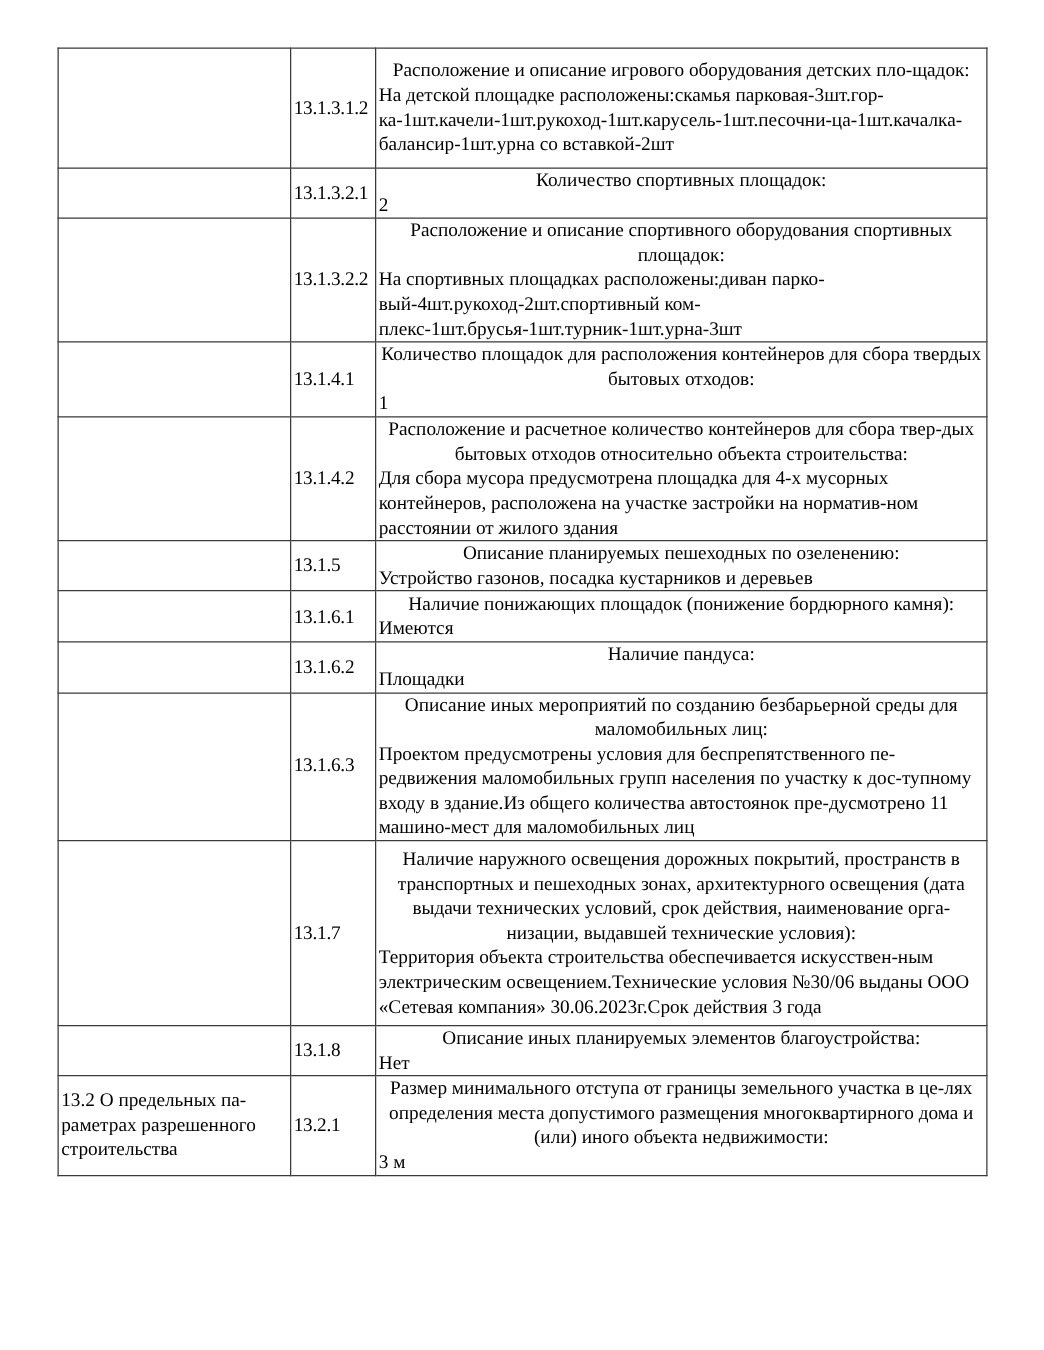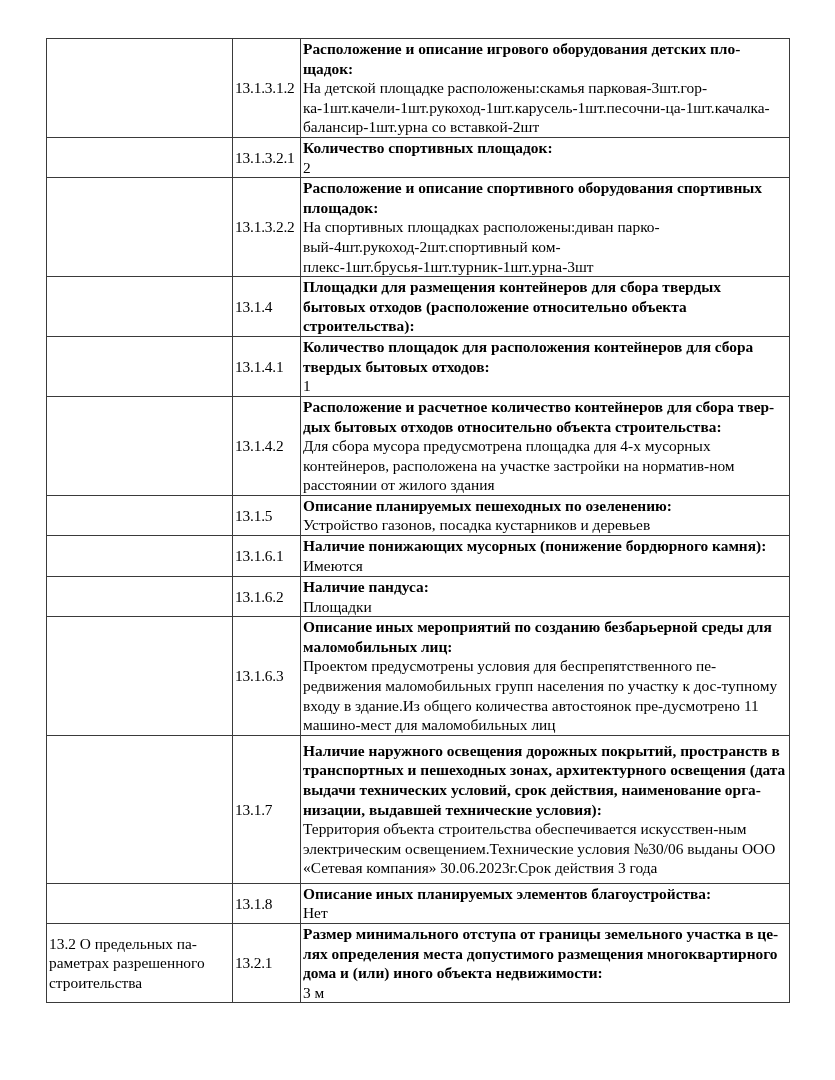--- a/index.html
+++ b/index.html
@@ -49,21 +49,22 @@
     margin-left: 14px;
   }
   td.desc {
     padding-left: 2px;
     padding-right: 3px;
     padding-top: 1px;
     padding-bottom: 1px;
   }
   .label {
     display: block;
-    font-weight: bold;
+    font-weight: normal;
+    text-align: center;
   }
   .value {
     display: block;
     font-weight: normal;
   }
 </style>
 </head>
 <body>
 
 <div class="page">
@@ -91,27 +92,20 @@
         </td>
       </tr>
       <tr style="height:96px">
         <td class="section"></td>
         <td class="num">13.1.3.2.2</td>
         <td class="desc">
           <span class="label">Расположение и описание спортивного оборудования спортивных площадок:</span>
           <span class="value">На спортивных площадках расположены:диван парко-вый-4шт.рукоход-2шт.спортивный ком-плекс-1шт.брусья-1шт.турник-1шт.урна-3шт</span>
         </td>
       </tr>
-      <tr style="height:40px">
-        <td class="section"></td>
-        <td class="num">13.1.4</td>
-        <td class="desc">
-          <span class="label">Площадки для размещения контейнеров для сбора твердых бытовых отходов (расположение относительно объекта строительства):</span>
-        </td>
-      </tr>
       <tr style="height:60px">
         <td class="section"></td>
         <td class="num">13.1.4.1</td>
         <td class="desc">
           <span class="label">Количество площадок для расположения контейнеров для сбора твердых бытовых отходов:</span>
           <span class="value">1</span>
         </td>
       </tr>
       <tr style="height:92px">
         <td class="section"></td>
@@ -126,21 +120,21 @@
         <td class="num">13.1.5</td>
         <td class="desc">
           <span class="label">Описание планируемых пешеходных по озеленению:</span>
           <span class="value">Устройство газонов, посадка кустарников и деревьев</span>
         </td>
       </tr>
       <tr style="height:41px">
         <td class="section"></td>
         <td class="num">13.1.6.1</td>
         <td class="desc">
-          <span class="label">Наличие понижающих мусорных (понижение бордюрного камня):</span>
+          <span class="label">Наличие понижающих площадок (понижение бордюрного камня):</span>
           <span class="value">Имеются</span>
         </td>
       </tr>
       <tr style="height:39px">
         <td class="section"></td>
         <td class="num">13.1.6.2</td>
         <td class="desc">
           <span class="label">Наличие пандуса:</span>
           <span class="value">Площадки</span>
         </td>

